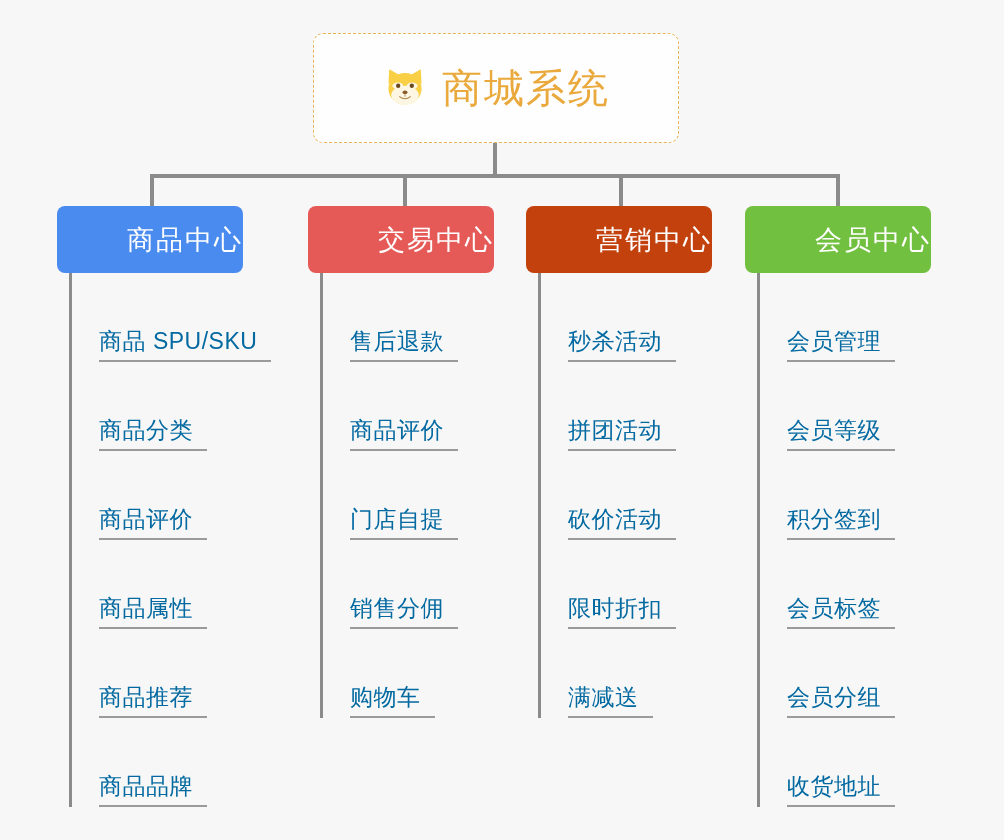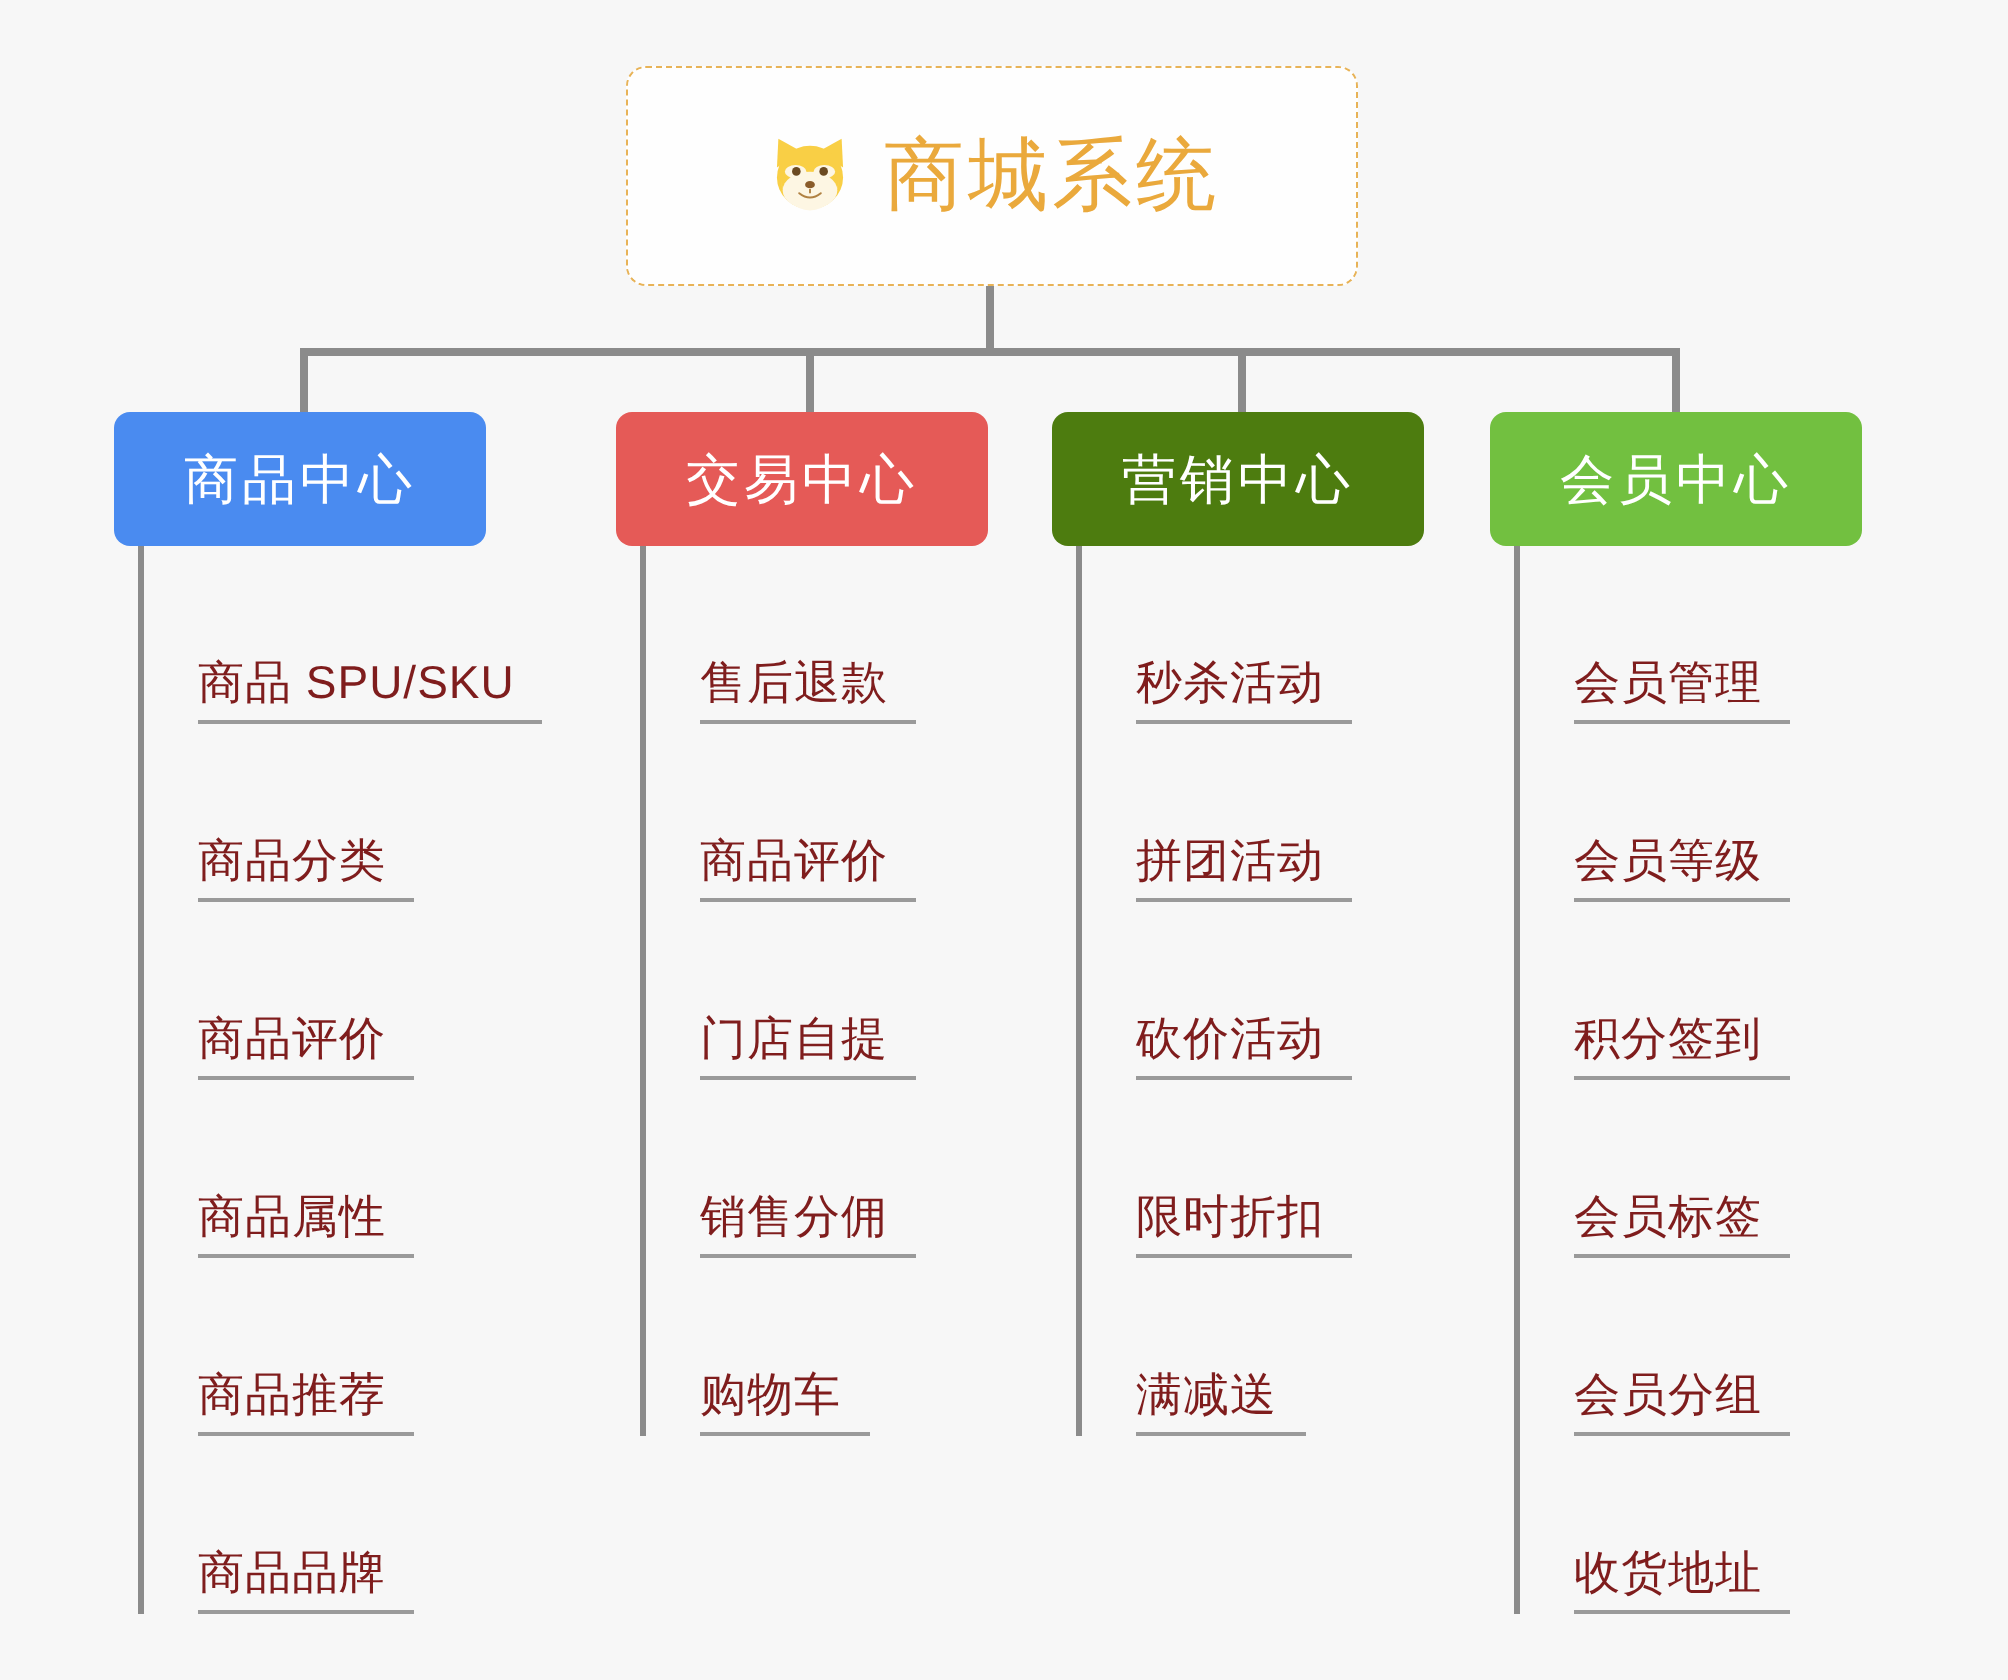--- a/index.html
+++ b/index.html
@@ -80,21 +80,21 @@
   
   .column {
     position: absolute;
     top: 206px;
   }
   .cat-box {
     height: 67px;
     border-radius: 8px;
     display: flex;
     align-items: center;
-    justify-content: center;
+    justify-content: flex-end;
     color: #ffffff;
     font-size: 27px;
     letter-spacing: 2px;
     box-sizing: border-box;
   }
 
   
   .leaf-list {
     position: relative;
     margin-left: 12px;
@@ -112,21 +112,21 @@
     position: relative;
     height: 89px;
     box-sizing: border-box;
     display: flex;
     align-items: flex-end;
     padding-left: 30px;
   }
   .leaf-label {
     display: inline-block;
     font-size: 23px;
-    color: #7f1d1d;
+    color: #0369a1;
     line-height: 1.15;
     padding: 0 14px 6px 0;
     border-bottom: 2px solid #9a9a9a;
     white-space: nowrap;
     letter-spacing: 0.5px;
   }
 </style>
 </head>
 <body>
 
@@ -209,21 +209,21 @@
       <div class="leaf">
           <span class="leaf-label">销售分佣</span>
         </div>
       <div class="leaf">
           <span class="leaf-label">购物车</span>
         </div>
     </div>
   </div>
 
   <div class="column" style="left:526px;width:186px">
-    <div class="cat-box" style="background:#4d7c0f">
+    <div class="cat-box" style="background:#c2410c">
       <span>营销中心</span>
     </div>
     <div class="leaf-list">
       <div class="spine"></div>
       <div class="leaf">
           <span class="leaf-label">秒杀活动</span>
         </div>
       <div class="leaf">
           <span class="leaf-label">拼团活动</span>
         </div>

